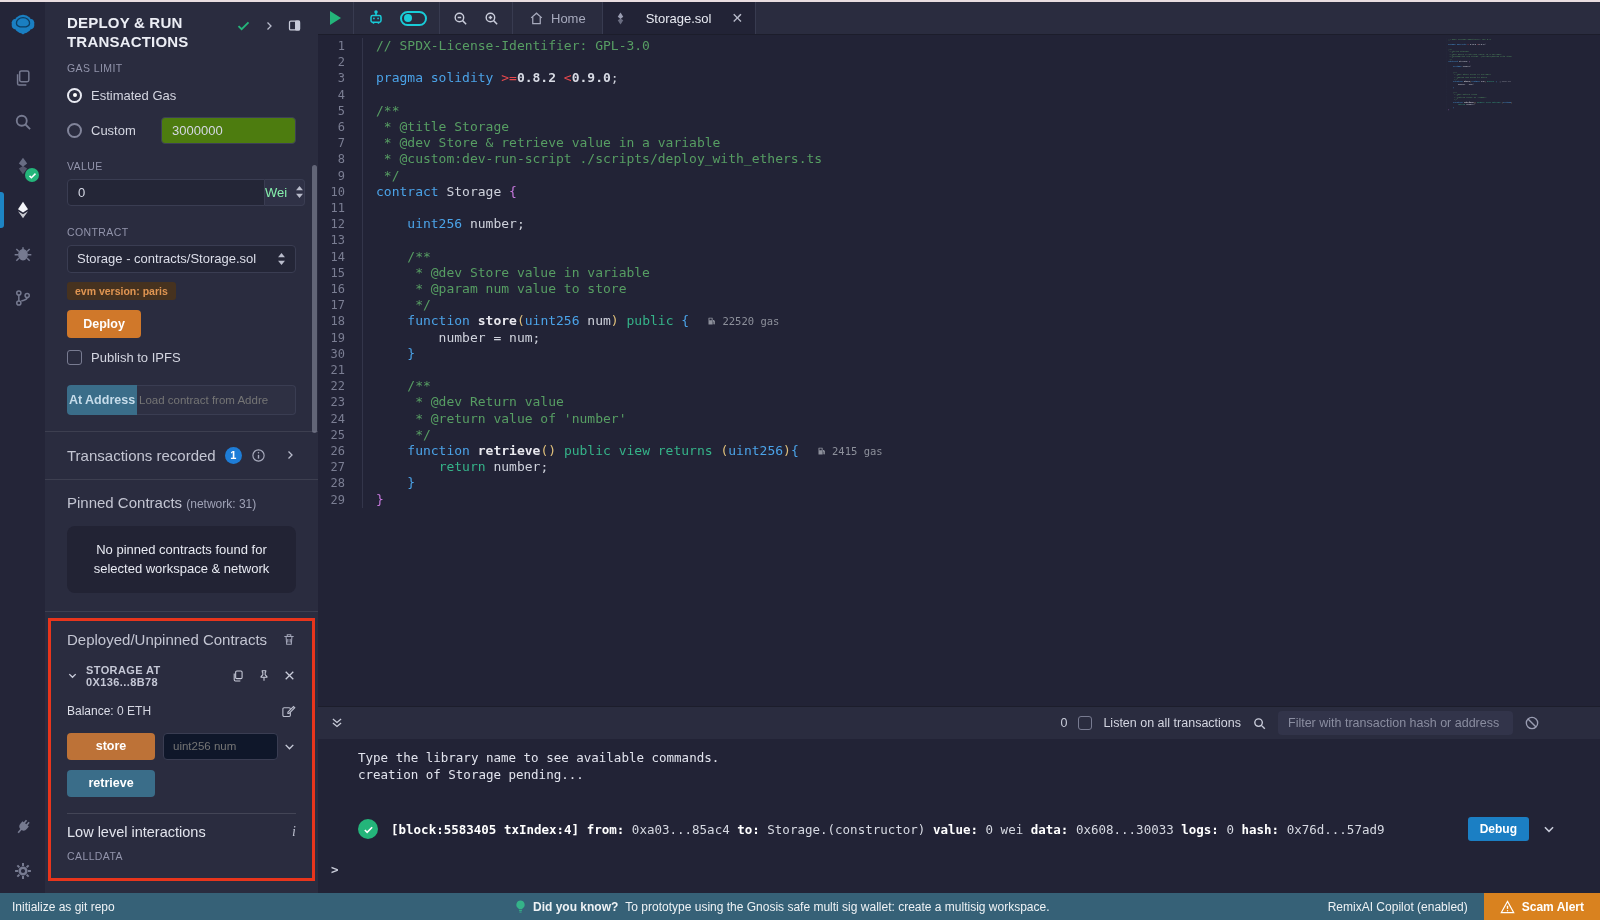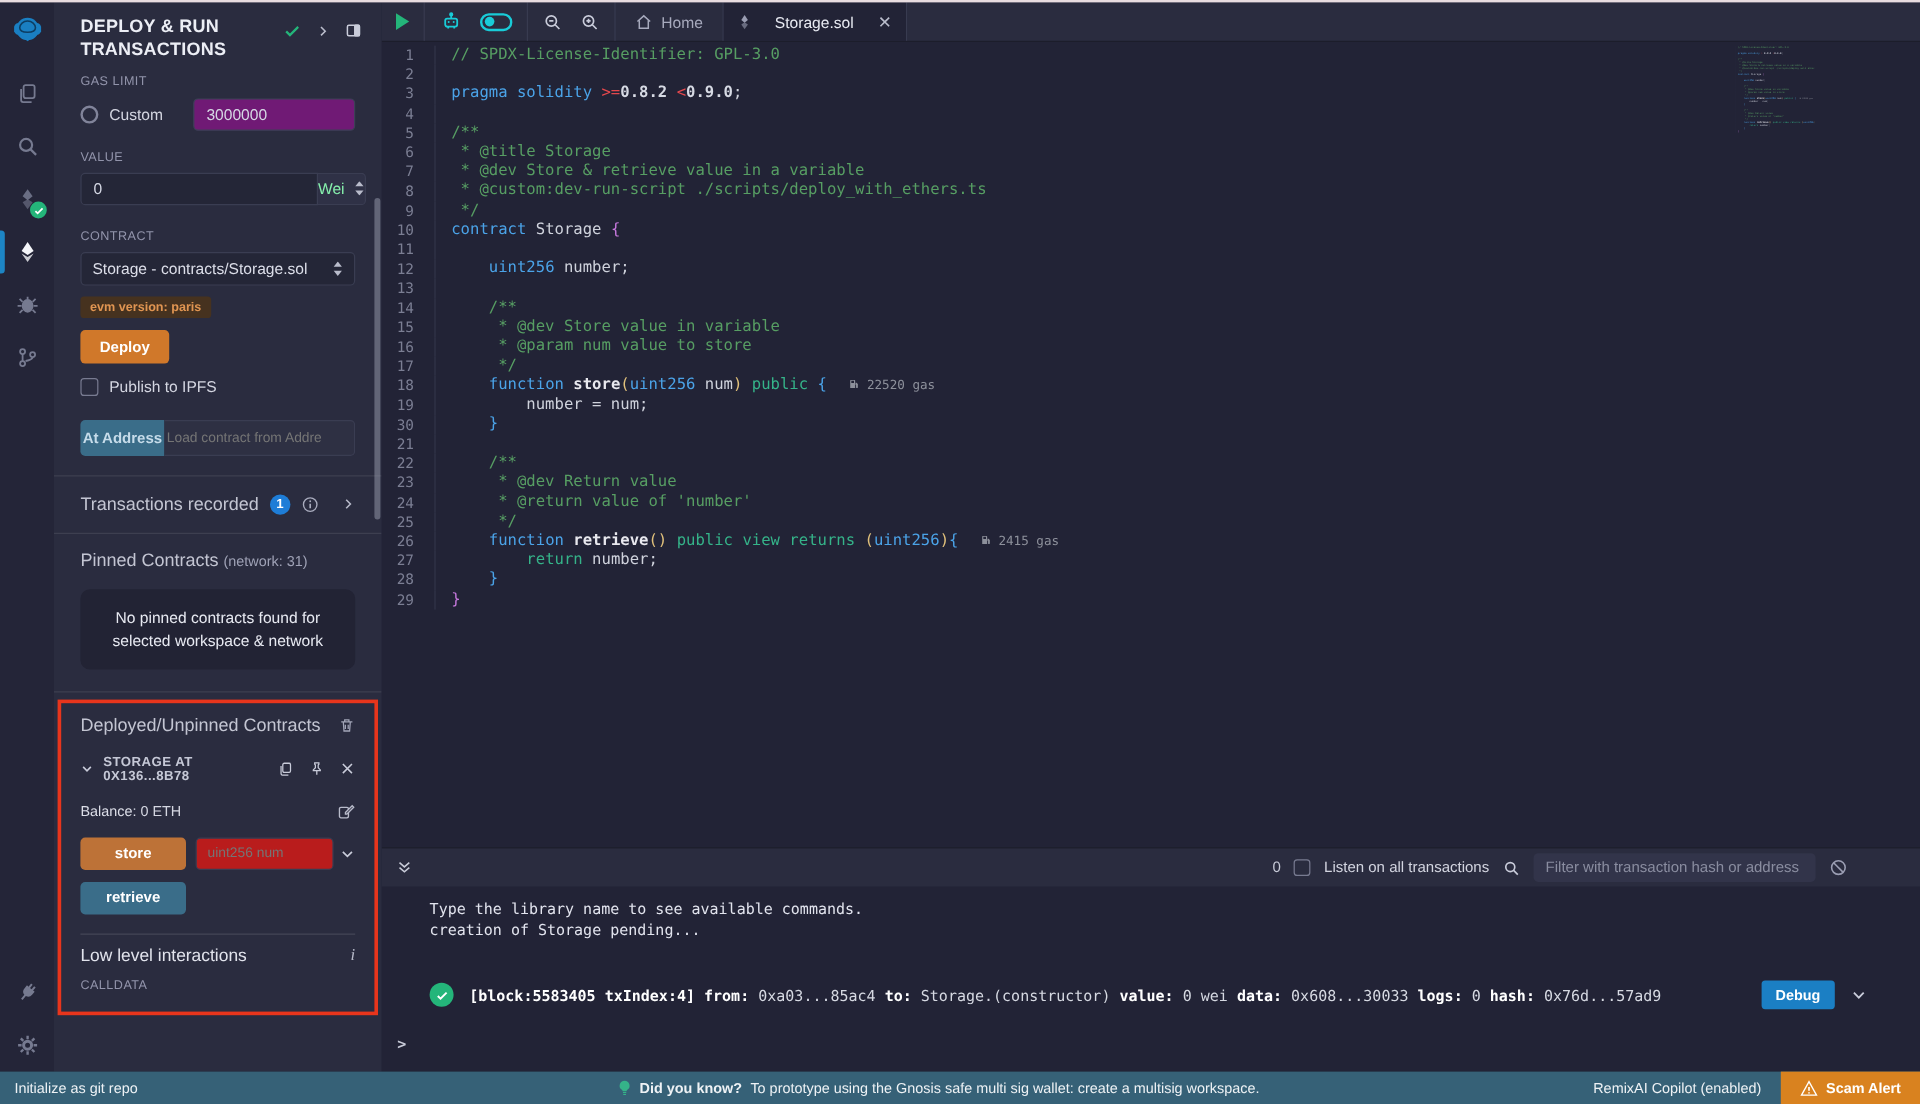--- a/index.html
+++ b/index.html
@@ -22,21 +22,21 @@
   .panel-scrollthumb { position:absolute; right:1px; top:163px; width:5px; height:268px; background:#9a9db0; opacity:.5; border-radius:3px; }
   .sec { padding:0 22px; }
   .ptitle-row { display:flex; align-items:flex-start; padding:12px 16px 0 22px; }
   .ptitle { font-size:15px; font-weight:bold; color:#eceef5; line-height:1.25; width:160px; letter-spacing:.2px; }
   .ptitle-icons { margin-left:auto; display:flex; gap:12px; align-items:center; padding-top:4px; }
   .lbl { font-size:10.5px; color:#9294ab; letter-spacing:.4px; margin-top:10px; }
   .radio-row { display:flex; align-items:center; gap:9px; margin-top:8px; min-height:27px; }
   .radio { width:15px; height:15px; border-radius:50%; border:2px solid #81849a; position:relative; flex:none; }
   .radio.on { border-color:#e8eaf2; }
   .radio.on::after { content:""; position:absolute; left:3.5px; top:3.5px; width:4px; height:4px; border-radius:50%; background:#fff; }
-  .txt-input { background:#701a75; border:1px solid #3d4057; border-radius:4px; color:#d5d8e4; font-size:13px; padding:0 10px; height:27px; font-family:"Liberation Sans",sans-serif; }
+  .txt-input { background:#4d7c0f; border:1px solid #3d4057; border-radius:4px; color:#d5d8e4; font-size:13px; padding:0 10px; height:27px; font-family:"Liberation Sans",sans-serif; }
   .txt-input::placeholder { color:#80839a; }
   .gas-input { width:135px; margin-left:auto; }
   .value-row { display:flex; margin-top:7px; }
   .value-input { flex:1; background:#242637; border:1px solid #3a3d52; border-radius:4px 0 0 4px; }
   .wei-box { width:62px; height:27px; background:#2f3146; border:1px solid #3a3d52; border-left:none; border-radius:0 4px 4px 0; display:flex; align-items:center; justify-content:center; gap:8px; color:#86efac; cursor:pointer; }
   .select { margin-top:7px; height:28px; background:#242637; border:1px solid #3a3d52; border-radius:4px; display:flex; align-items:center; padding:0 9px; color:#dcdee9; cursor:pointer; }
   .select .sel-txt { flex:1; white-space:nowrap; overflow:hidden; }
   .evm-badge { display:inline-block; margin-top:9px; background:#46321f; color:#e09552; font-size:10.5px; font-weight:bold; padding:3px 8px; border-radius:3px; }
   .btn { border:none; border-radius:4px; font-weight:bold; font-size:12.5px; color:#fff; cursor:pointer; font-family:"Liberation Sans",sans-serif; }
   .btn-deploy { display:block; margin-top:10px; width:74px; height:28px; background:var(--orange); }
@@ -57,21 +57,21 @@
   .dep-title-row .ticon { margin-left:auto; color:#a2a5b8; }
   .contract-card { margin-top:16px; }
   .cc-head { display:flex; align-items:center; gap:8px; color:#c9ccda; }
   .cc-name { font-size:11px; letter-spacing:.4px; font-weight:bold; color:#c5c8d6; }
   .cc-icons { margin-left:auto; display:flex; gap:12px; align-items:center; color:#c9ccda; }
   .bal-row { display:flex; align-items:center; margin-top:16px; font-size:12px; }
   .bal-row b { font-weight:normal; color:#dddfe9; }
   .bal-row .edit { margin-left:auto; color:#b9bccb; }
   .store-row { display:flex; align-items:center; margin-top:14px; }
   .btn-store { width:88px; height:27px; background:#bd7237; }
-  .store-input { flex:1; margin-left:8px; height:27px; background:#b91c1c; border:1px solid #3a3d52; border-radius:4px; color:#d5d8e4; font-size:11.5px; padding:0 9px; font-family:"Liberation Sans",sans-serif; min-width:0; }
+  .store-input { flex:1; margin-left:8px; height:27px; background:#0f172a; border:1px solid #3a3d52; border-radius:4px; color:#d5d8e4; font-size:11.5px; padding:0 9px; font-family:"Liberation Sans",sans-serif; min-width:0; }
   .store-chev { margin-left:5px; color:#c9ccda; }
   .btn-retrieve { margin-top:10px; width:88px; height:27px; background:var(--teal); }
   .lowlevel-div { margin-top:16px; border-top:1px solid rgba(255,255,255,.12); }
   .low-row { display:flex; align-items:center; margin-top:10px; }
   .low-title { font-size:14.5px; color:#e2e4ed; }
   .low-row .iico { margin-left:auto; color:#b9bccb; font-style:italic; font-family:"Liberation Serif",serif; font-size:14px; }
   .calldata-row { display:flex; margin-top:6px; }
   .calldata-input { flex:1; height:30px; background:#2e3043; border:1px solid #3a3d52; border-radius:4px; min-width:0; }
   .btn-transact { width:76px; height:30px; margin-left:8px; background:transparent; border:1px solid #b5742f; color:#d78d44; font-weight:normal; font-size:13px; }
 
@@ -216,20 +216,24 @@
               <rect x="4" y="5" width="16" height="14" rx="2"></rect>
               <path d="M14 5v14"></path>
               <rect x="14" y="5" width="6" height="14" fill="#c9ccda" rx="1"></rect>
             </svg>
           </span>
       </div>
     </div>
 
     <div class="sec">
       <div class="lbl">GAS LIMIT</div>
+      <div class="radio-row">
+        <span class="radio on"></span>
+        <span>Estimated Gas</span>
+      </div>
       <div class="radio-row">
         <span class="radio"></span>
         <span>Custom</span>
         <input class="txt-input gas-input" value="3000000" style="">
       </div>
 
       <div class="lbl" style="margin-top:16px">VALUE</div>
       <div class="value-row">
         <input class="txt-input value-input" value="0" style="">
         <div class="wei-box">

